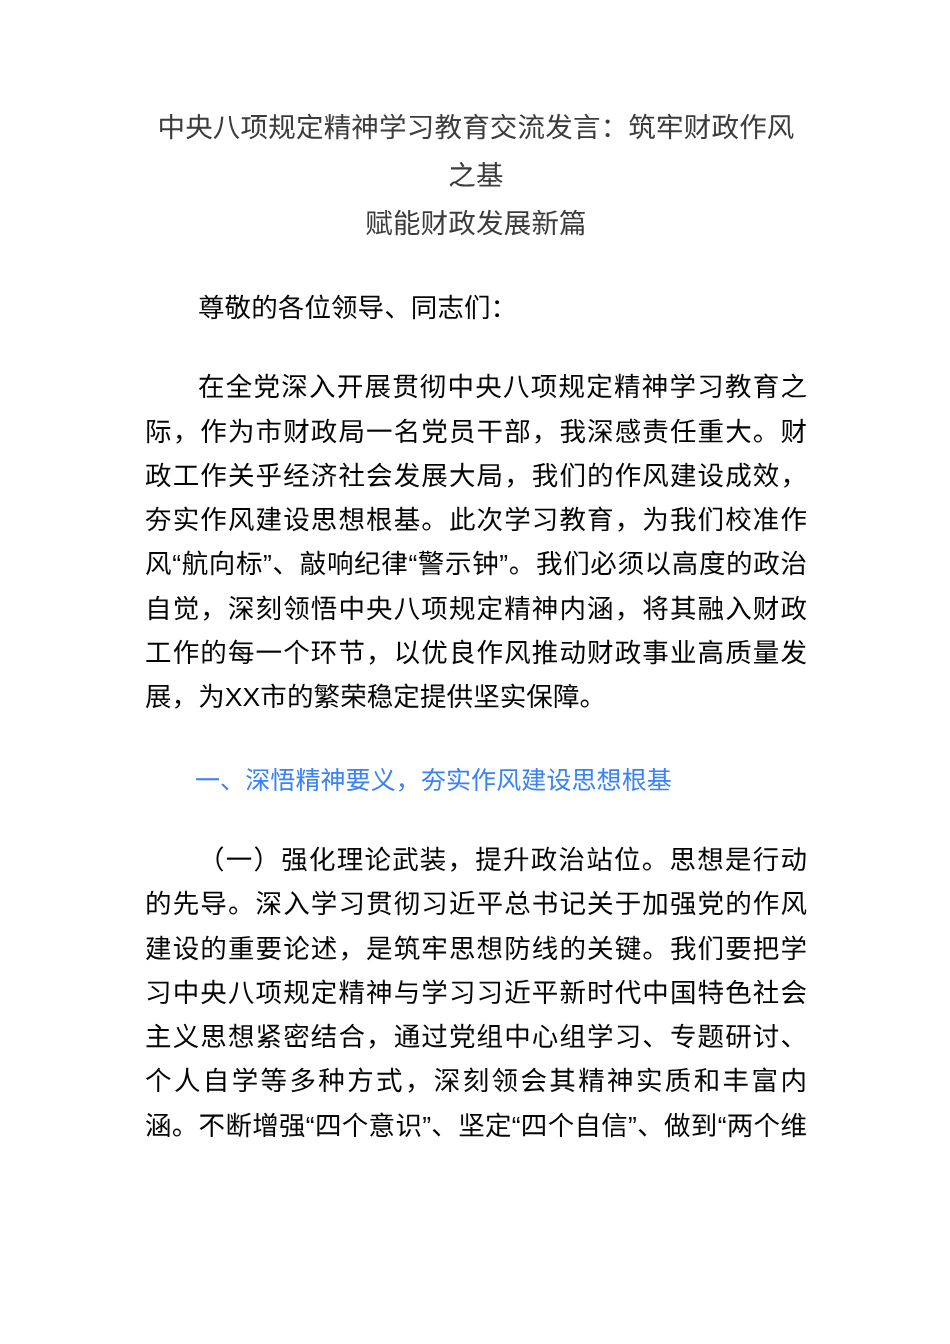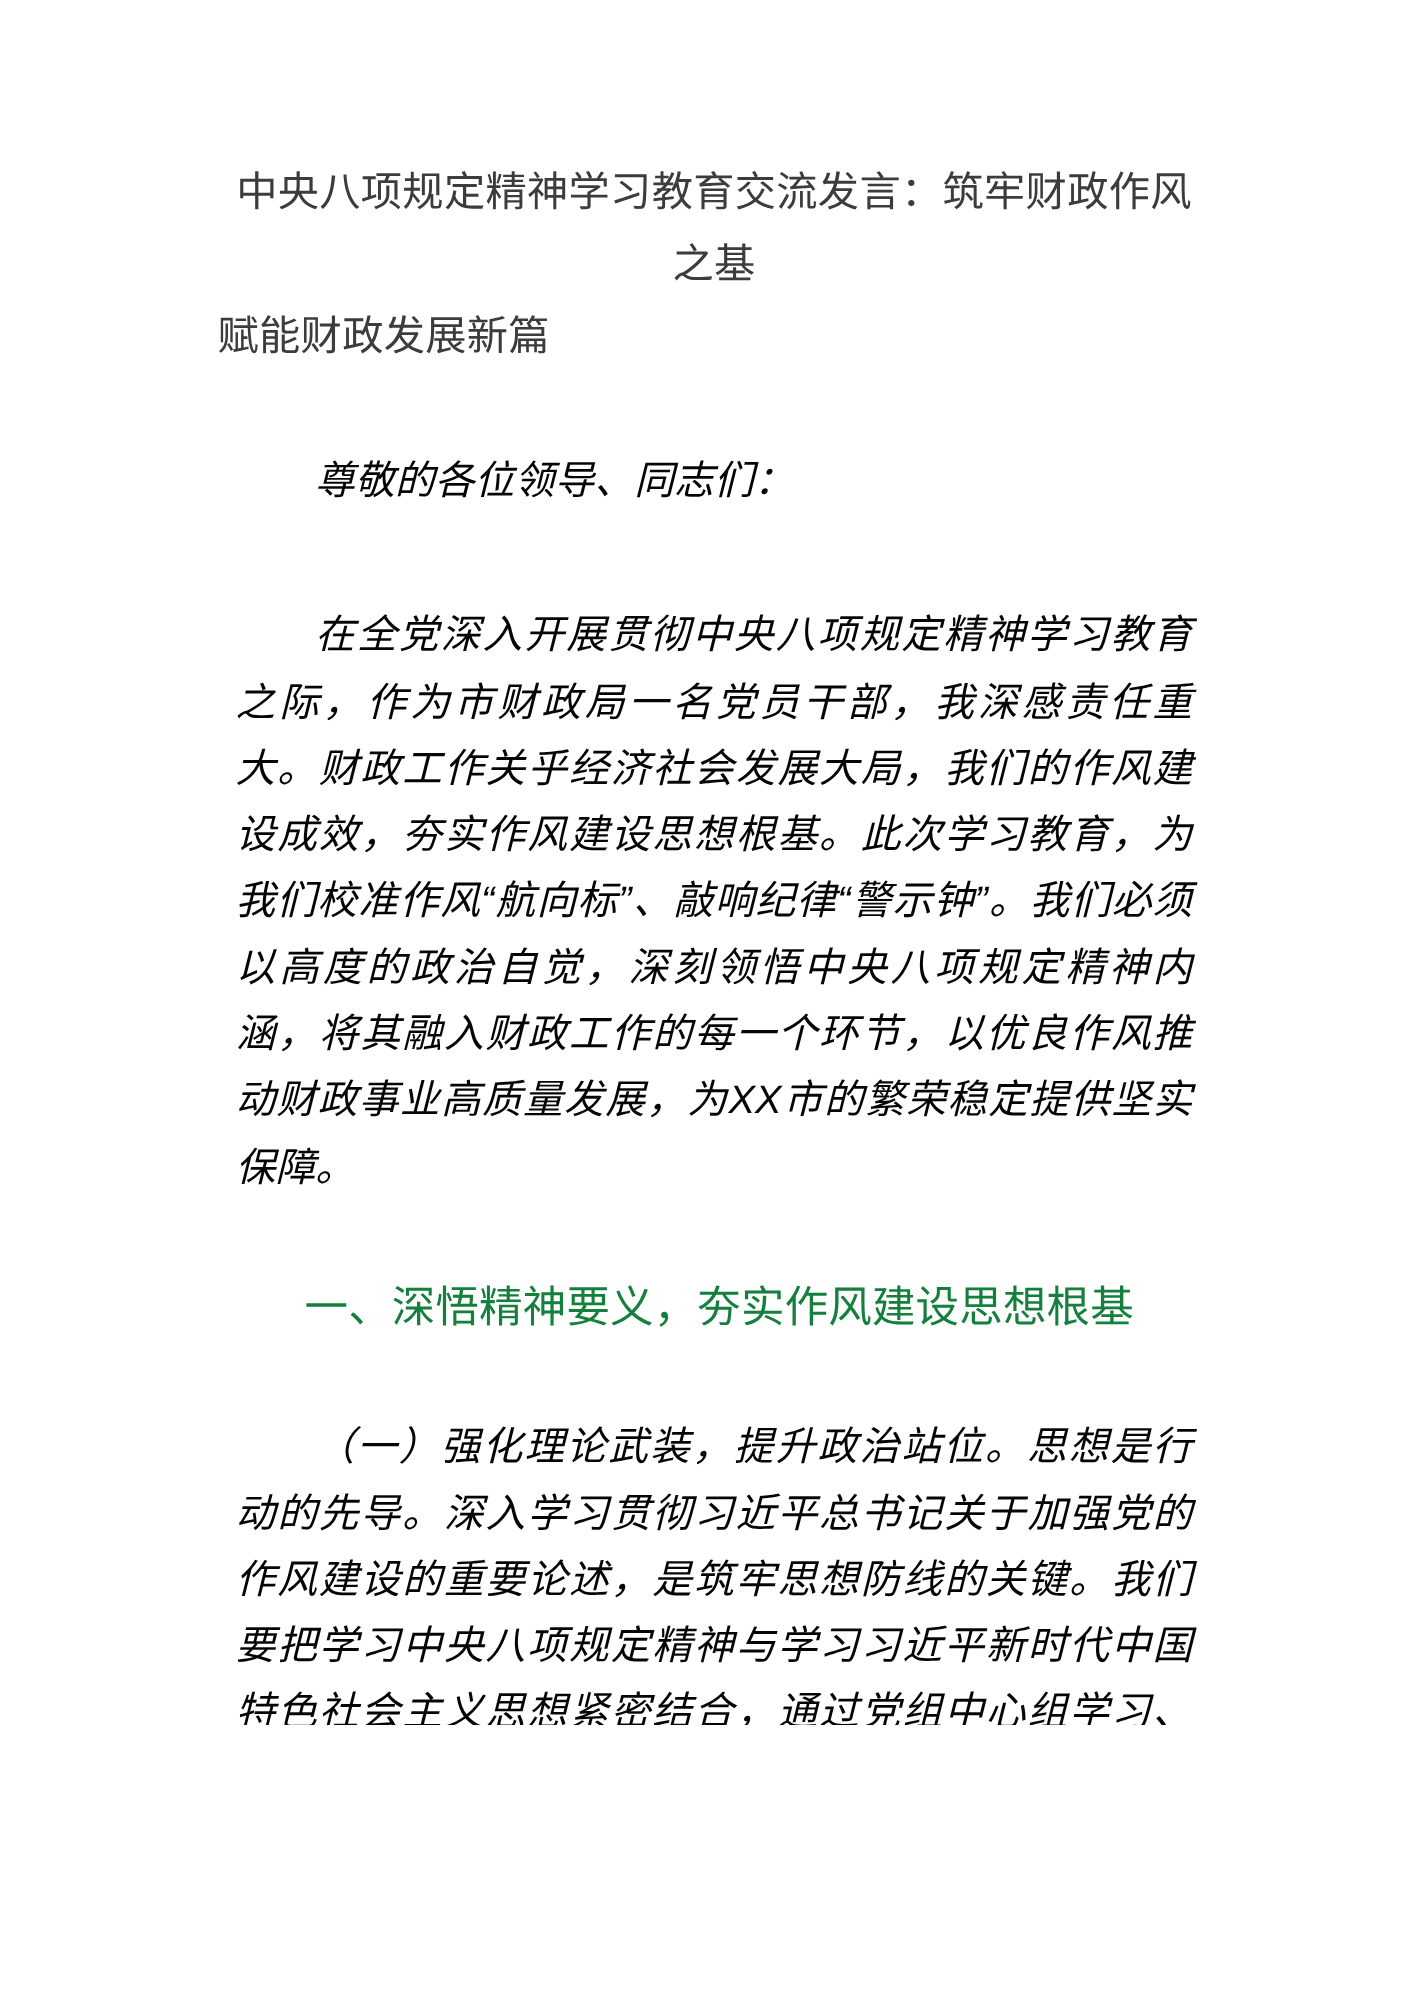--- a/index.html
+++ b/index.html
@@ -44,49 +44,48 @@
     letter-spacing: 0.2px;
     white-space: normal;
   }
   .doc-title .title-line {
     display: block;
   }
   .doc-title .title-line-1 {
     text-align: center;
   }
   .doc-title .title-line-2 {
-    text-align: left;
+    text-align: center;
   }
 
   
   .para {
-    margin: 12px;
+    margin: 0;
     font-size: 26.5px;
     color: #050505;
     line-height: 44.3px;
     text-align: justify;
     text-justify: inter-ideograph;
     letter-spacing: 0.1px;
     word-break: break-all;
-    font-style: italic;
   }
   .para.indent {
     text-indent: 2em;
   }
 
   .gap-greeting   { height: 38px; }
   .gap-para       { height: 35px; }
   .gap-heading    { height: 38px; }
   .gap-after-head { height: 36px; }
 
   .heading {
     margin: 0;
-    font-size: 29px;
+    font-size: 25px;
     font-weight: 400;
-    color: #15803d;
+    color: #3b82f6;
     line-height: 44.3px;
     text-indent: 2em;
     letter-spacing: 0.1px;
   }
 
   
   .clip-bottom {
     position: absolute;
     left: 0;
     top: 1150px;

